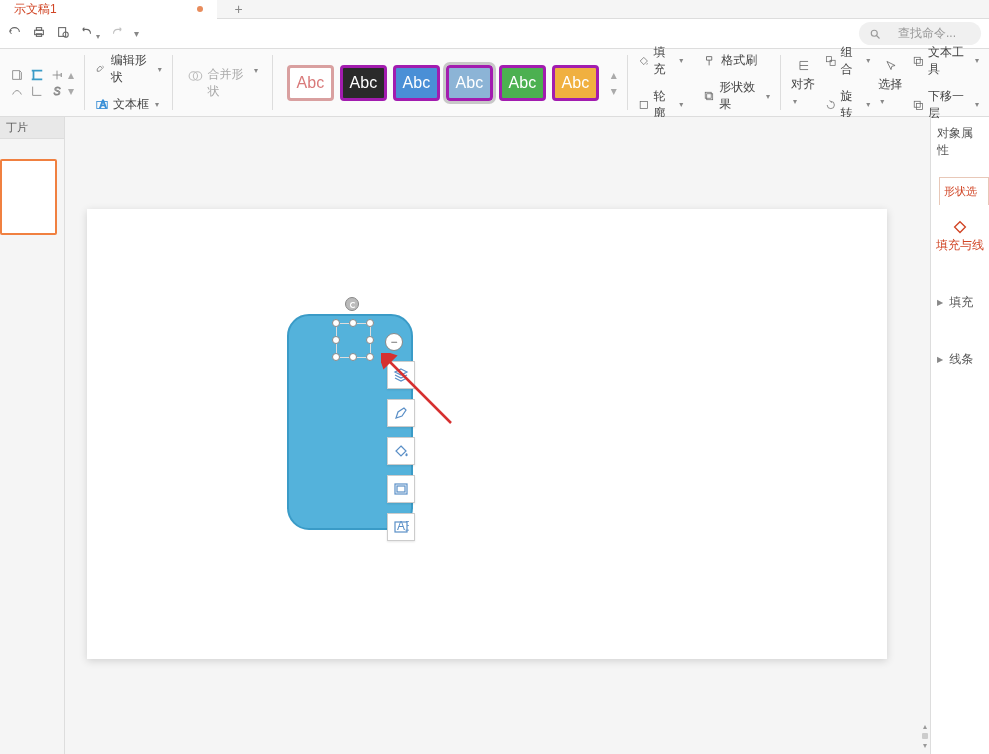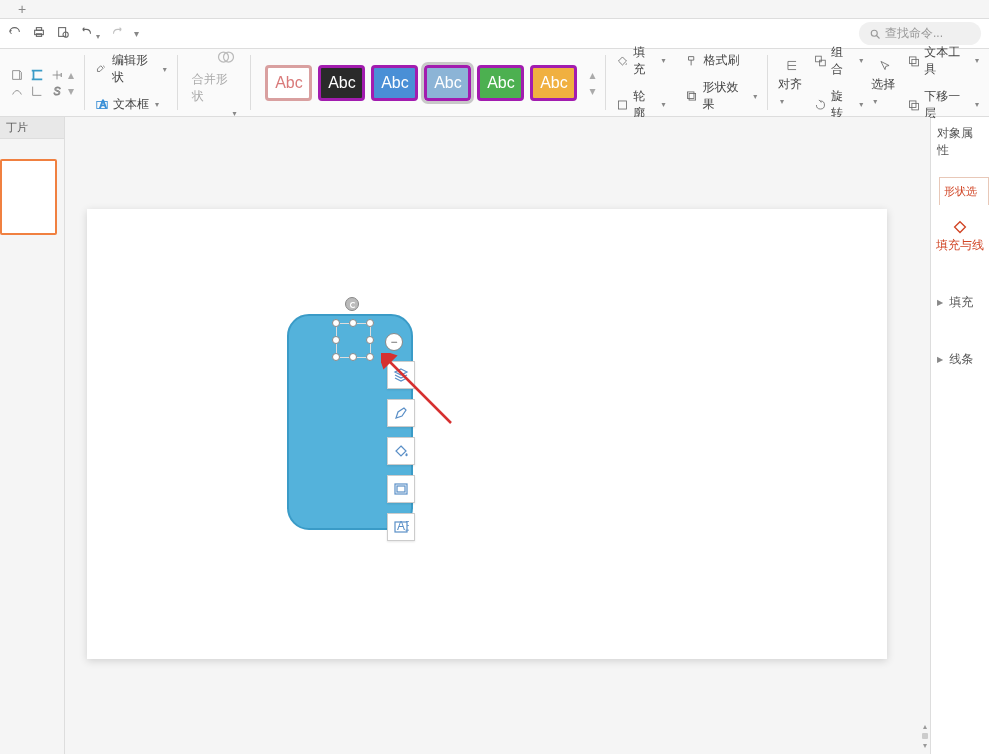--- a/index.html
+++ b/index.html
@@ -12,35 +12,35 @@
     .add-tab { width: 24px; height: 19px; display: flex; align-items: center; justify-content: center; color: #888; cursor: pointer; margin-left: 10px; font-size: 14px; }
 
     
     .menu-bar { height: 30px; background: #fff; display: flex; align-items: center; border-bottom: 1px solid #ddd; }
     .qa-group { display: flex; align-items: center; padding: 0 8px; gap: 10px; }
     .qa-group svg { width: 14px; height: 14px; }
     .menu-items { display: flex; align-items: center; gap: 0; }
     .menu-item { padding: 6px 9px; cursor: pointer; color: #444; font-size: 12px; }
     .menu-item.active { background: #d14424; color: #fff; border-radius: 3px; }
     .menu-item.accent { color: #d14424; }
-    .search-cmd { margin-left: auto; margin-right: 8px; display: flex; align-items: center; background: #f0f0f0; border-radius: 12px; padding: 3px 10px; color: #999; gap: 4px; width:122px; }
+    .search-cmd { margin-left: auto; margin-right: 8px; display: flex; align-items: center; background: #f0f0f0; border-radius: 12px; padding: 3px 10px; color: #999; gap: 17px; width:122px; }
 
     
     .ribbon { height: 68px; background: #fafafa; border-bottom: 1px solid #ddd; display: flex; align-items: stretch; position: relative; }
     .ribbon-group { display: flex; align-items: center; padding: 0 6px; position: relative; }
     .ribbon-sep { width: 1px; background: #ddd; margin: 6px 0; }
     .shape-icons { display: flex; flex-direction: column; gap: 2px; padding-left: 4px; }
     .shape-row { display: flex; gap: 6px; }
     .shape-row svg { width: 14px; height: 14px; }
     .shape-more { display: flex; flex-direction: column; gap: 2px; padding: 4px; color: #aaa; font-size: 8px; }
     .btn-col { display: flex; flex-direction: column; justify-content: center; gap: 6px; }
     .btn-item { display: flex; align-items: center; gap: 4px; cursor: pointer; color: #444; padding: 2px 4px; }
     .btn-item svg { width: 14px; height: 14px; }
     .arrow-down { font-size: 8px; color: #888; margin-left: 2px; }
-    .merge-icon { display: flex; flex-direction: column; align-items: flex-end; gap: 4px; color: #aaa; padding: 0 8px; }
+    .merge-icon { display: flex; flex-direction: row; align-items: flex-start; gap: 4px; color: #aaa; padding: 0 8px; }
     .merge-icon svg { width: 20px; height: 20px; }
     .style-row { display: flex; gap: 6px; padding: 0 8px; align-items: center; }
     .style-box { width: 47px; height: 36px; border: 3px solid #a21caf; border-radius: 4px; display: flex; align-items: center; justify-content: center; font-size: 16px; cursor: pointer; }
     .style-box.s1 { background: #fff; color: #d97a7a; border-color: #d9a0a0; }
     .style-box.s2 { background: #2a2a2a; color: #fff; }
     .style-box.s3 { background: #4a8fd6; color: #fff; }
     .style-box.s4 { background: #8cb4d6; color: #fff; outline: 3px solid #c8c8c8; }
     .style-box.s5 { background: #4cb050; color: #fff; }
     .style-box.s6 { background: #f0b040; color: #fff; }
     .style-more { display: flex; flex-direction: column; gap: 2px; padding: 4px; color: #aaa; font-size: 8px; }
@@ -76,20 +76,24 @@
     .rp-tab { margin: 10px 0 0 8px; padding: 6px 4px; border: 1px solid #e8c8b8; border-bottom: none; background: #fff; color: #d14424; font-size: 11px; }
     .rp-icon { display: flex; flex-direction: column; align-items: center; margin-top: 14px; color: #d14424; font-size: 11px; }
     .rp-icon svg { width: 18px; height: 18px; }
     .rp-section { display: flex; align-items: center; gap: 6px; padding: 10px 6px; color: #555; font-size: 12px; cursor: pointer; margin-top: 30px; }
     .rp-section .tri { font-size: 8px; color: #888; }
   </style>
 </head>
 <body>
 
 <div class="tab-bar">
+  <div class="doc-tab">
+    <span>示文稿1</span>
+    <span class="dot"></span>
+  </div>
   <div class="add-tab">+</div>
 </div>
 
 <div class="menu-bar">
   <div class="qa-group">
     <span><svg viewBox="0 0 16 16" fill="none" stroke="#666" stroke-width="1.2">
           <path d="M2 8c0-3 2.5-5 5.5-5S13 5 13 8M2 8l2-2M2 8l2 2"></path>
         </svg></span>
     <span><svg viewBox="0 0 16 16" fill="none" stroke="#666" stroke-width="1.2">
           <rect x="3" y="6" width="10" height="5"></rect>

